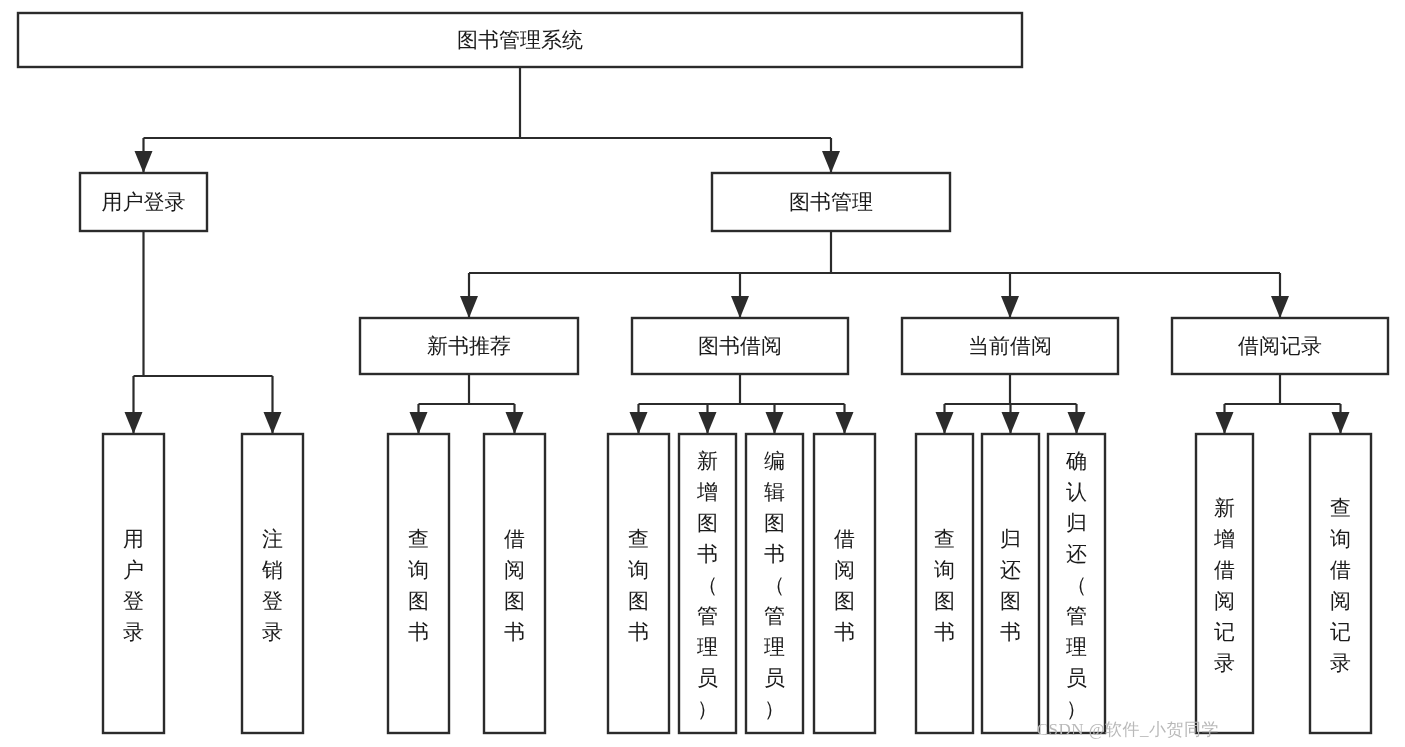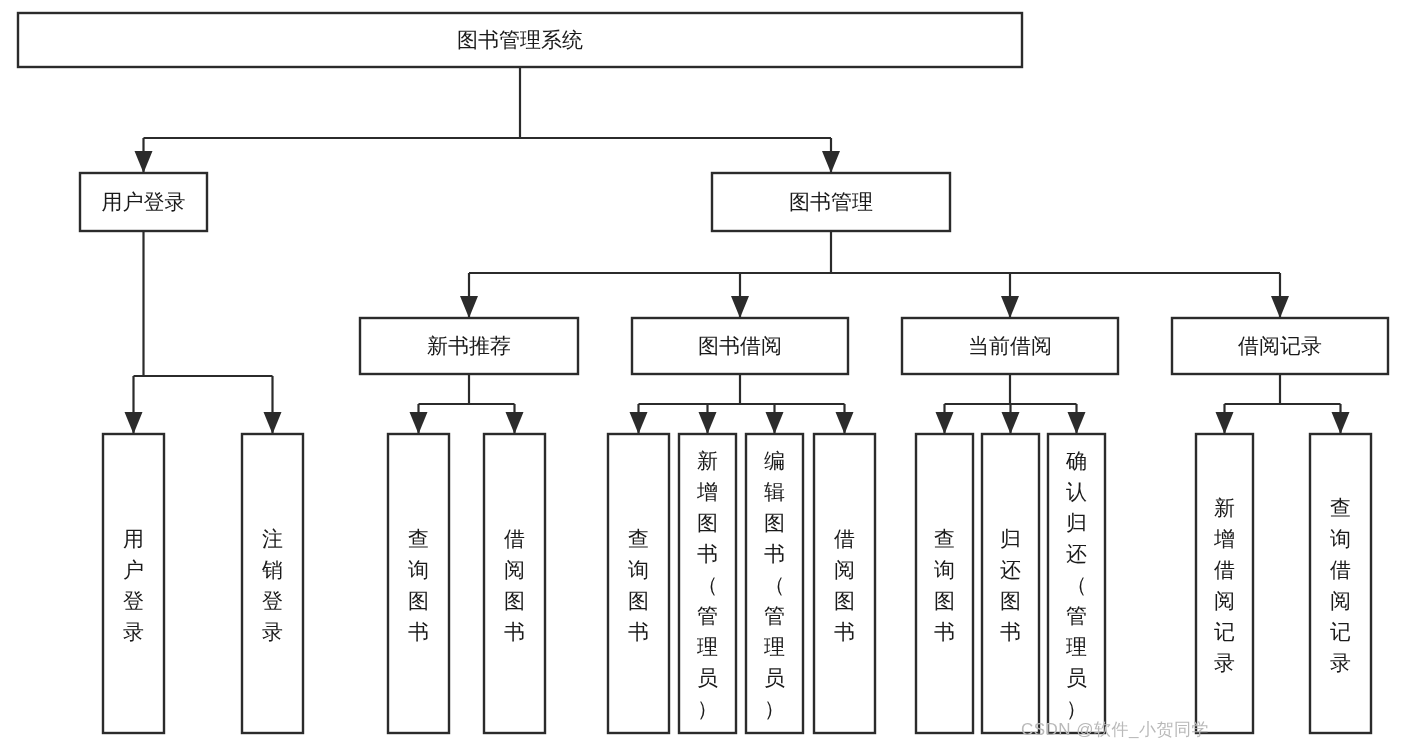--- a/index.html
+++ b/index.html
@@ -49,25 +49,25 @@
     dominant-baseline: middle;
   }
   .node-label-vertical {
     fill: #1a1a1a;
     font-family: "Liberation Sans", "DejaVu Sans", sans-serif;
     font-size: 21px;
     text-anchor: middle;
   }
   .watermark {
     position: absolute;
-    right: 20px;
+    right: 10px;
     bottom: 6px;
     color: #b9b9b9;
     font-size: 17px;
-    font-family: Liberation Sans, sans-serif;
+    font-family: Liberation Serif, serif;
     letter-spacing: 0.5px;
     white-space: nowrap;
     pointer-events: none;
   }
 </style>
 </head>
 <body>
 
 <div id="diagram-root">
   <svg class="diagram-canvas" viewBox="0 0 1405 747">

